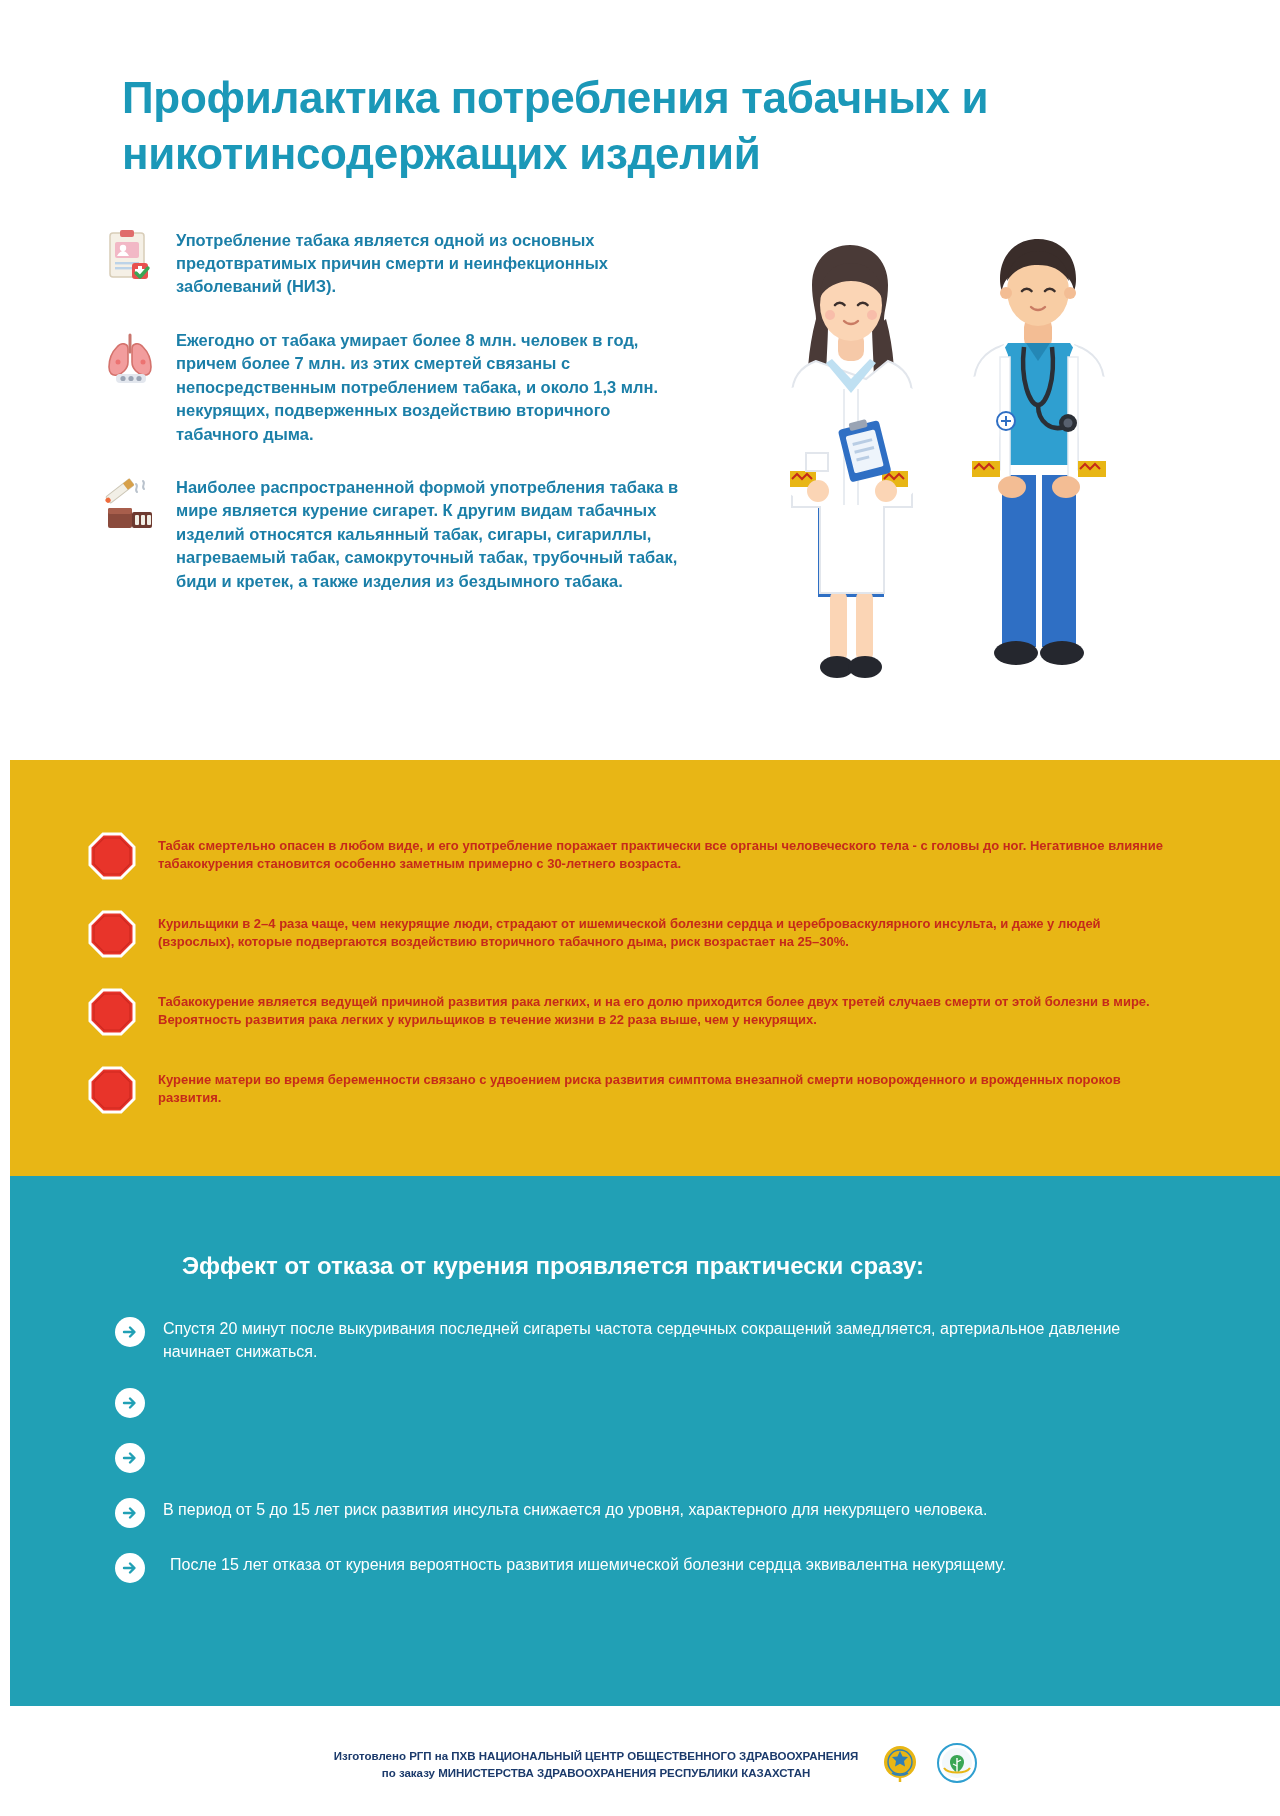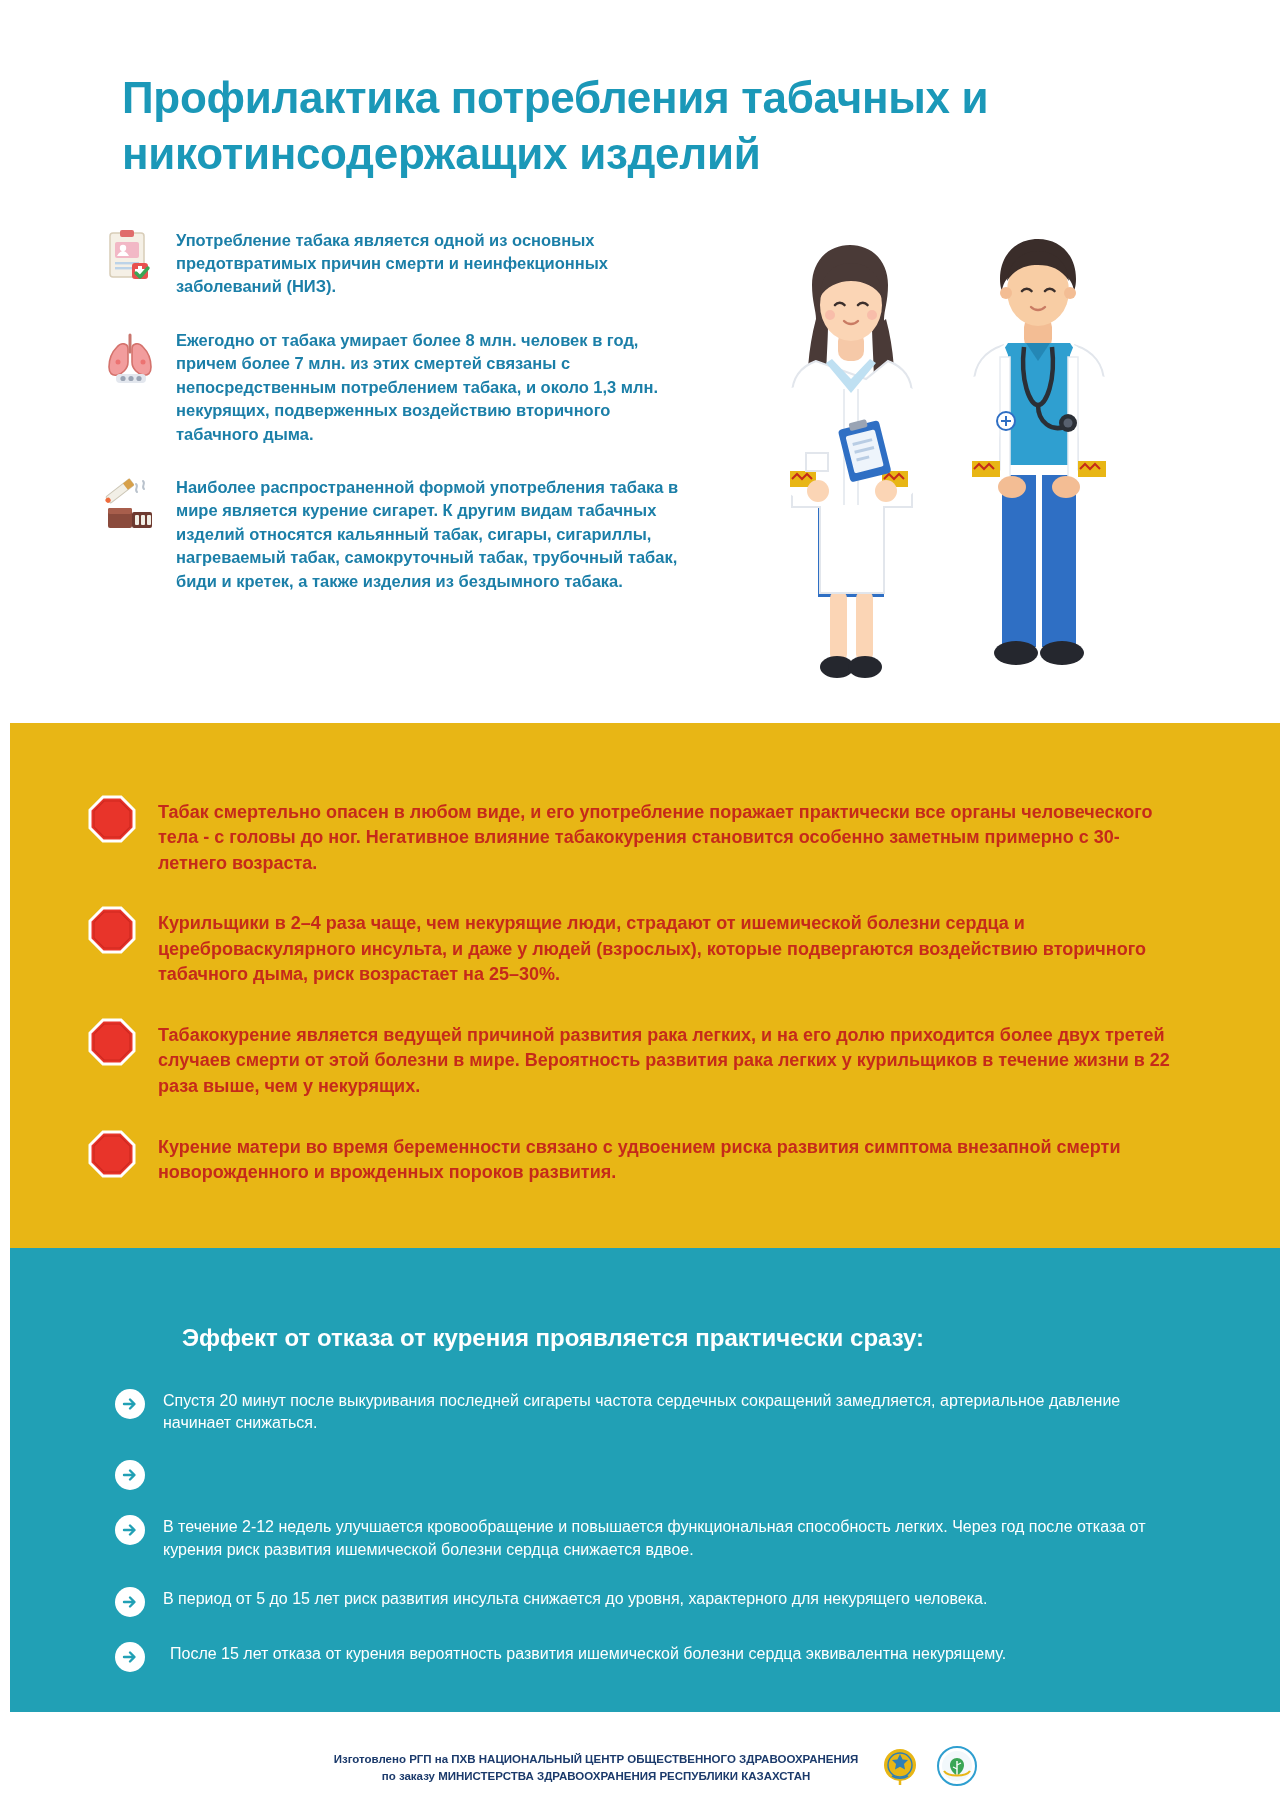--- a/index.html
+++ b/index.html
@@ -107,21 +107,21 @@
   .stop-sign {
     width: 48px;
     height: 48px;
     flex-shrink: 0;
     margin-right: 22px;
     margin-top: -2px;
   }
 
   .yellow-text {
     color: #c52a1a;
-    font-size: 18px;
+    font-size: 13px;
     font-weight: bold;
     line-height: 1.42;
     padding-top: 3px;
   }
 
   
   .teal-section {
     background: #21a0b5;
     flex: 1;
     padding: 76px 0 40px 0;
@@ -446,21 +446,20 @@
         </svg>
       </div>
     </div>
 
     <div class="teal-item">
       <div class="arrow-circle">
         <svg width="18" height="18" viewBox="0 0 18 18">
           <path d="M3 9h10M9 4.5L13.5 9 9 13.5" stroke="#21a0b5" stroke-width="2.4" fill="none" stroke-linecap="round" stroke-linejoin="round"></path>
         </svg>
       </div>
-      <div class="teal-text">В течение 2-12 недель улучшается кровообращение и повышается функциональная способность легких. Через год после отказа от курения риск развития ишемической болезни сердца снижается вдвое.</div>
     </div>
 
     <div class="teal-item">
       <div class="arrow-circle">
         <svg width="18" height="18" viewBox="0 0 18 18">
           <path d="M3 9h10M9 4.5L13.5 9 9 13.5" stroke="#21a0b5" stroke-width="2.4" fill="none" stroke-linecap="round" stroke-linejoin="round"></path>
         </svg>
       </div>
       <div class="teal-text">В период от 5 до 15 лет риск развития инсульта снижается до уровня, характерного для некурящего человека.</div>
     </div>

